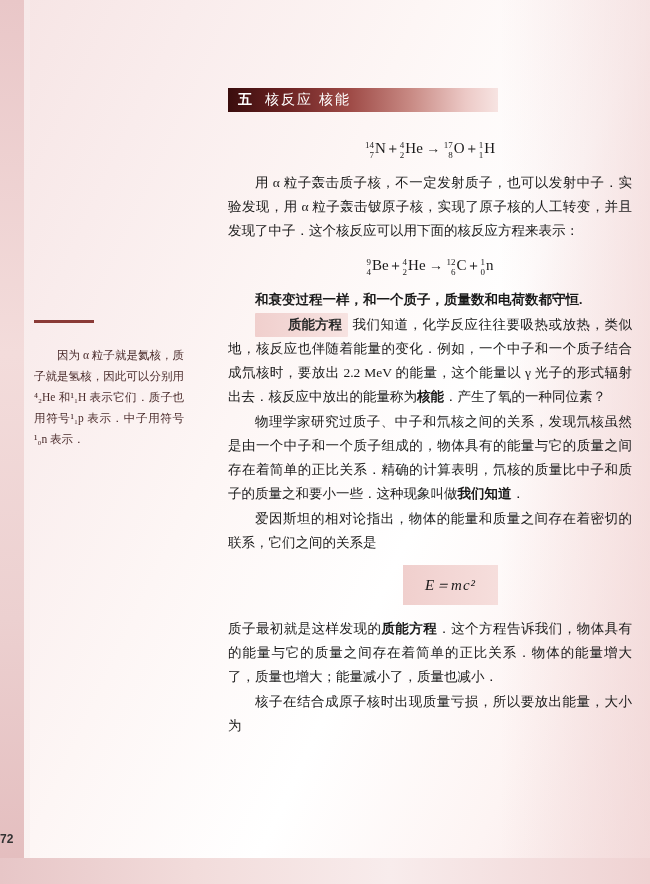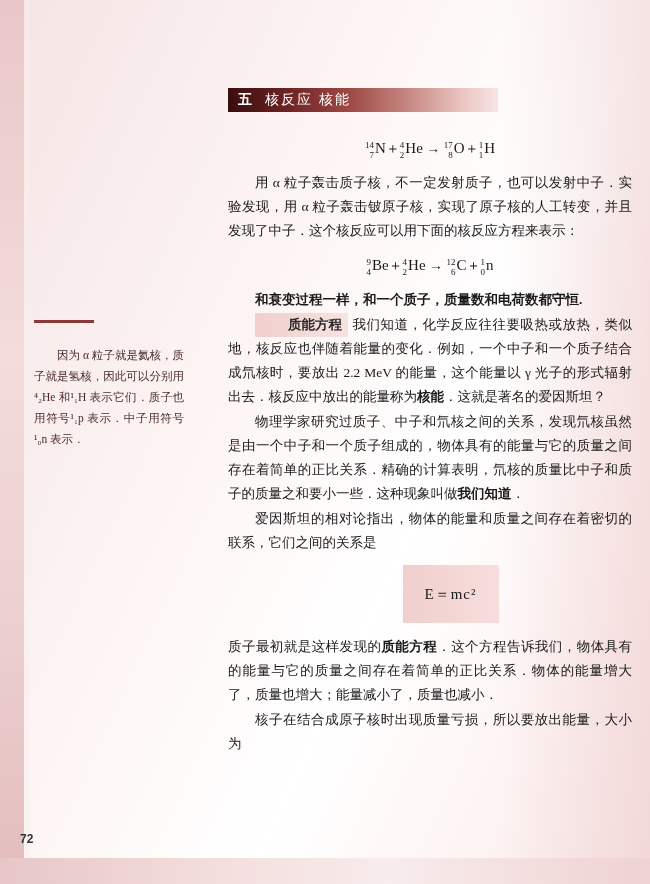--- a/index.html
+++ b/index.html
@@ -28,21 +28,21 @@
     background:linear-gradient(90deg,#e7c6c7,#f2dcdb 30%,#f8ecec 60%,#efd2d2);
   }
   .corner-shade{
     position:absolute;right:0;top:0;width:150px;height:884px;
     background:linear-gradient(270deg,rgba(238,205,205,.55),rgba(255,255,255,0));
     pointer-events:none;
   }
 
   
   .page-num{
-    position:absolute;left:20px;bottom:38px;
+    position:absolute;left:0;bottom:38px;
     font-family:"Liberation Sans", sans-serif;
     font-size:12px;font-weight:bold;color:#333;
   }
 
   
   .section-head{
     position:absolute;left:228px;top:88px;
     width:270px;height:24px;
     background:linear-gradient(90deg,#3a0d0d 0%, #6d2323 22%, #9e4a46 45%, #c98b85 68%, #ecc9c6 88%, #f7e4e2 100%);
     display:flex;align-items:center;
@@ -82,22 +82,22 @@
     display:inline-block;vertical-align:middle;
     font-size:9px;line-height:10px;text-align:right;
     margin-right:1px;
   }
   .frac .top{display:block;}
   .frac .bot{display:block;}
   .el{font-size:15px;}
   .boxed{
     display:inline-block;
     background:linear-gradient(90deg,#f0cfcd,#f6dedc);
-    padding:17px 22px;
-    font-size:15px;
+    padding:8px 22px;
+    font-style:italic;font-size:15px;
     letter-spacing:1px;
     margin-left:41px;
   }
   .formula-box-wrap{text-align:center;margin:10px 0 12px 0;}
 
   
   .note{
     position:absolute;left:34px;top:330px;width:150px;
     font-size:11.5px;line-height:21px;color:#4a2b2b;
     text-align:justify;
@@ -139,21 +139,21 @@
     </div>
 
     <p class="para">用 α 粒子轰击质子核，不一定发射质子，也可以发射中子．实验发现，用 α 粒子轰击铍原子核，实现了原子核的人工转变，并且发现了中子．这个核反应可以用下面的核反应方程来表示：</p>
 
     <div class="formula-line">
       <span class="frac"><span class="top">9</span><span class="bot">4</span></span><span class="el">Be</span><span>＋</span><span class="frac"><span class="top">4</span><span class="bot">2</span></span><span class="el">He</span><span>&nbsp;→&nbsp;</span><span class="frac"><span class="top">12</span><span class="bot">6</span></span><span class="el">C</span><span>＋</span><span class="frac"><span class="top">1</span><span class="bot">0</span></span><span class="el">n</span>
     </div>
 
     <p class="para b">和衰变过程一样，和一个质子，质量数和电荷数都守恒.</p>
 
-    <p class="para"><span class="kw">质能方程</span><span>我们知道，化学反应往往要吸热或放热，类似地，核反应也伴随着能量的变化．例如，一个中子和一个质子结合成氘核时，要放出 2.2 MeV 的能量，这个能量以 γ 光子的形式辐射出去．核反应中放出的能量称为</span><span class="b">核能</span><span>．这就是著名的爱因斯坦？</span></p>
+    <p class="para"><span class="kw">质能方程</span><span>我们知道，化学反应往往要吸热或放热，类似地，核反应也伴随着能量的变化．例如，一个中子和一个质子结合成氘核时，要放出 2.2 MeV 的能量，这个能量以 γ 光子的形式辐射出去．核反应中放出的能量称为</span><span class="b">核能</span><span>．产生了氧的一种同位素？</span></p>
 
     <p class="para"><span>物理学家研究过质子、中子和氘核之间的关系，发现氘核虽然是由一个中子和一个质子组成的，物体具有的能量与它的质量之间存在着简单的正比关系．精确的计算表明，氘核的质量比中子和质子的质量之和要小一些．这种现象叫做</span><span class="b">我们知道</span><span>．</span></p>
 
     <p class="para">爱因斯坦的相对论指出，物体的能量和质量之间存在着密切的联系，它们之间的关系是</p>
 
     <div class="formula-box-wrap">
       <span class="boxed">E＝mc²</span>
     </div>
 
     <p class="para noindent"><span>质子最初就是这样发现的</span><span class="b">质能方程</span><span>．这个方程告诉我们，物体具有的能量与它的质量之间存在着简单的正比关系．物体的能量增大了，质量也增大；能量减小了，质量也减小．</span></p>

